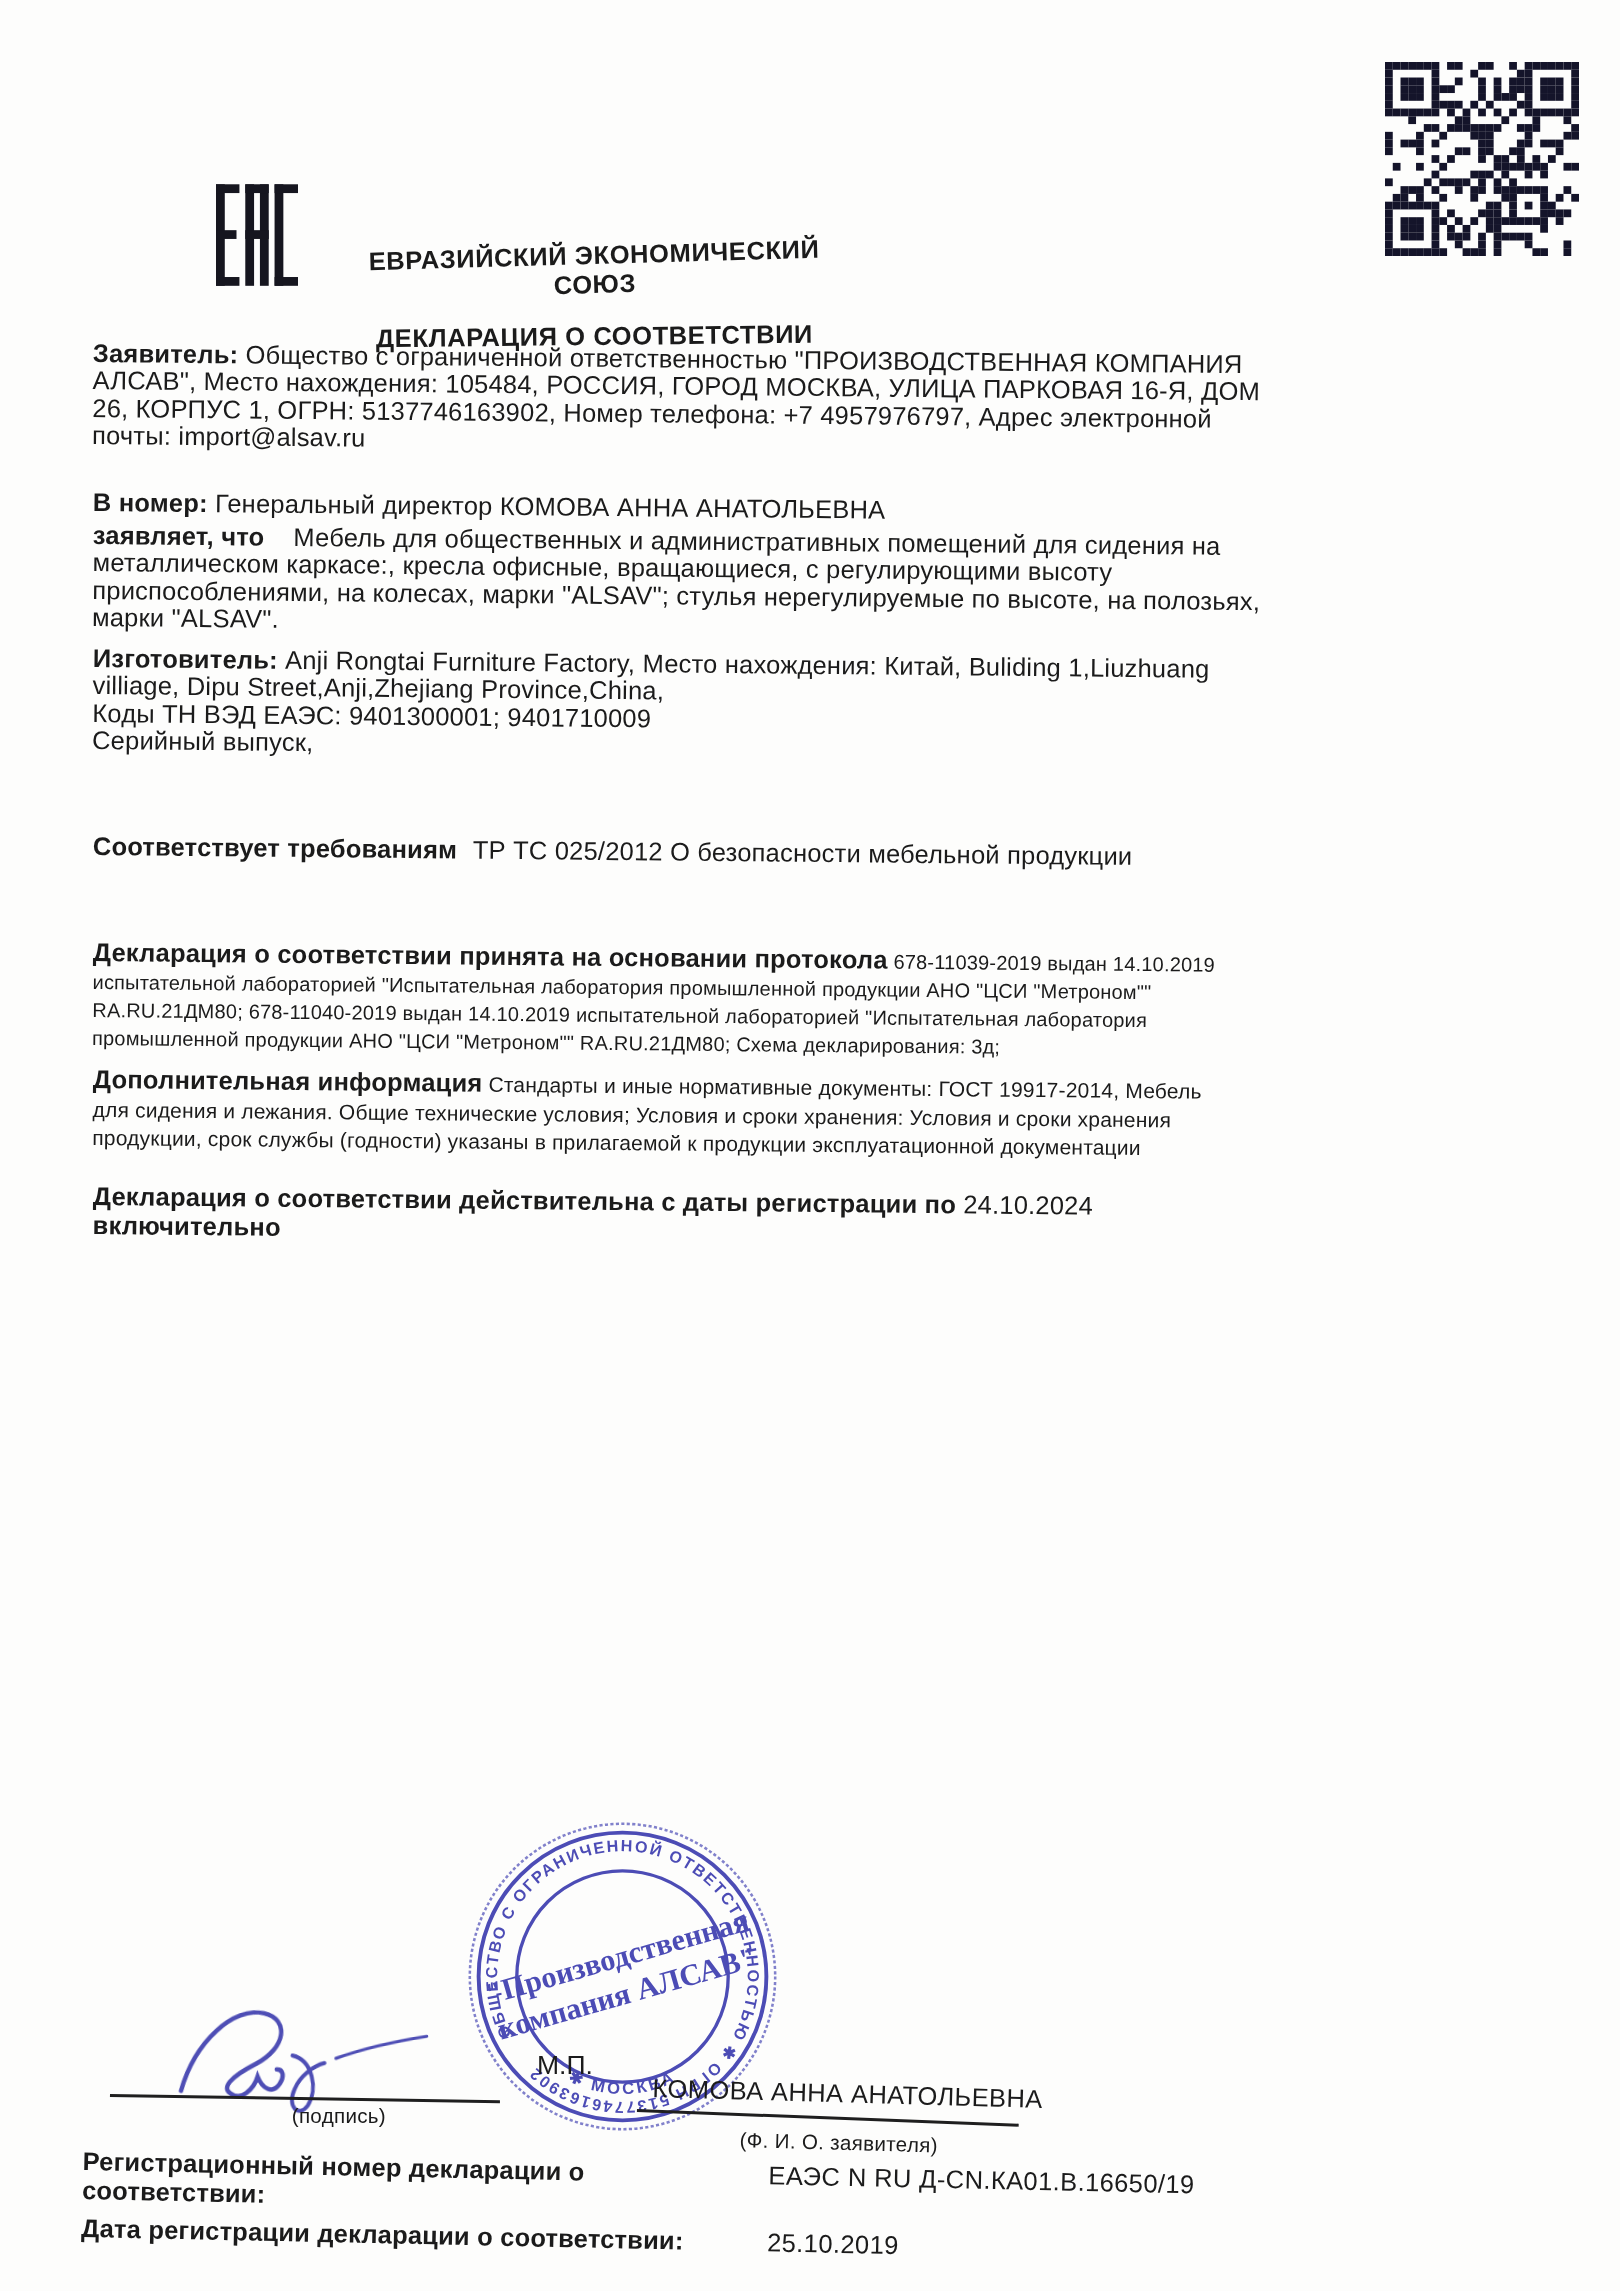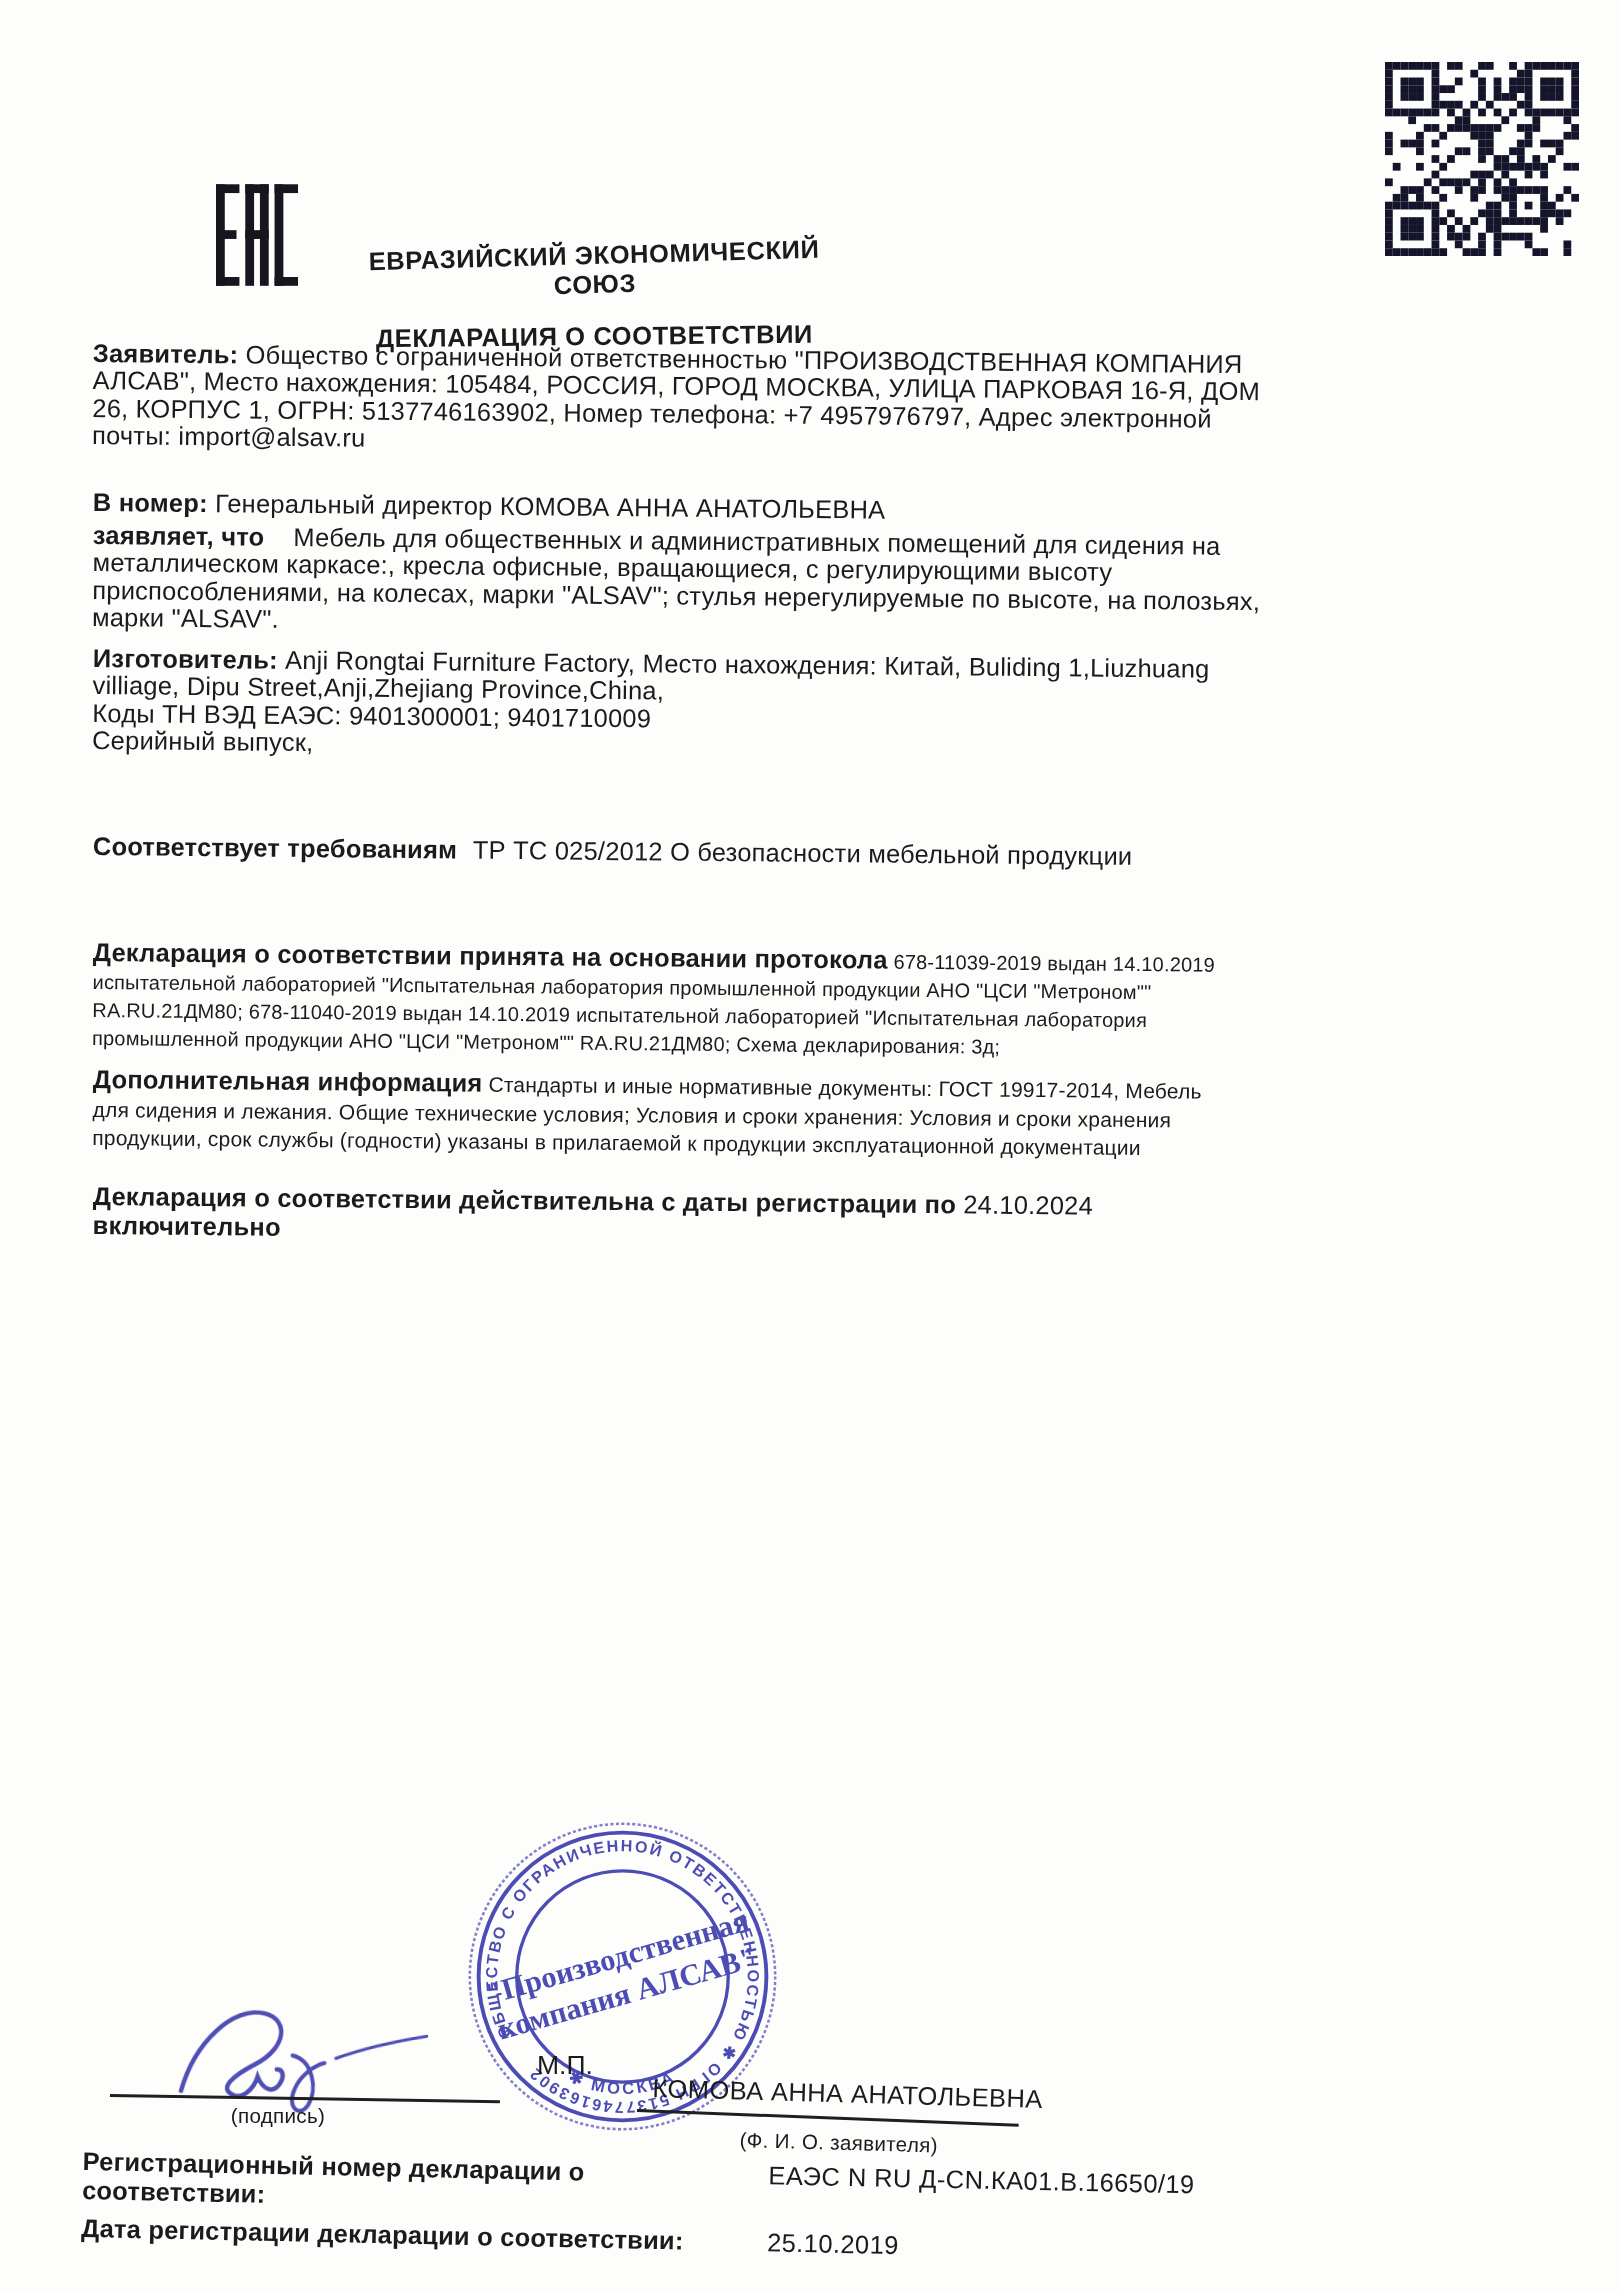--- a/index.html
+++ b/index.html
@@ -422,21 +422,21 @@
       <textPath href="#botPath" startOffset="50%" text-anchor="middle">✱ МОСКВА</textPath>
     </text>
     <g transform="rotate(-16)" text-anchor="middle" font-family="Liberation Serif, serif" font-size="31" font-weight="bold">
       <text y="-10">"Производственная</text>
       <text y="28">компания АЛСАВ"</text>
     </g>
   </g>
 </svg>
 
 <div class="abs sigline" style="left:110px;top:2094px;width:390px;transform:rotate(.9deg)"></div>
-<div class="abs caption" style="left:190px;top:2104px;width:176px;text-align:center">(подпись)</div>
+<div class="abs caption" style="left:210px;top:2104px;width:176px;text-align:right">(подпись)</div>
 
 <div class="abs mp" style="left:537px;top:2050px">М.П.</div>
 
 <div class="abs name" style="left:653px;top:2074px;transform:rotate(1.6deg);transform-origin:0 0">КОМОВА АННА АНАТОЛЬЕВНА</div>
 <div class="abs sigline" style="left:637px;top:2109px;width:382px;transform:rotate(2.2deg)"></div>
 <div class="abs caption" style="left:740px;top:2128px;transform:rotate(1.6deg);transform-origin:0 0">(Ф. И. О. заявителя)</div>
 
 <div class="abs regblock">
   <div class="regrow">
     <b>Регистрационный номер декларации о соответствии:</b>

